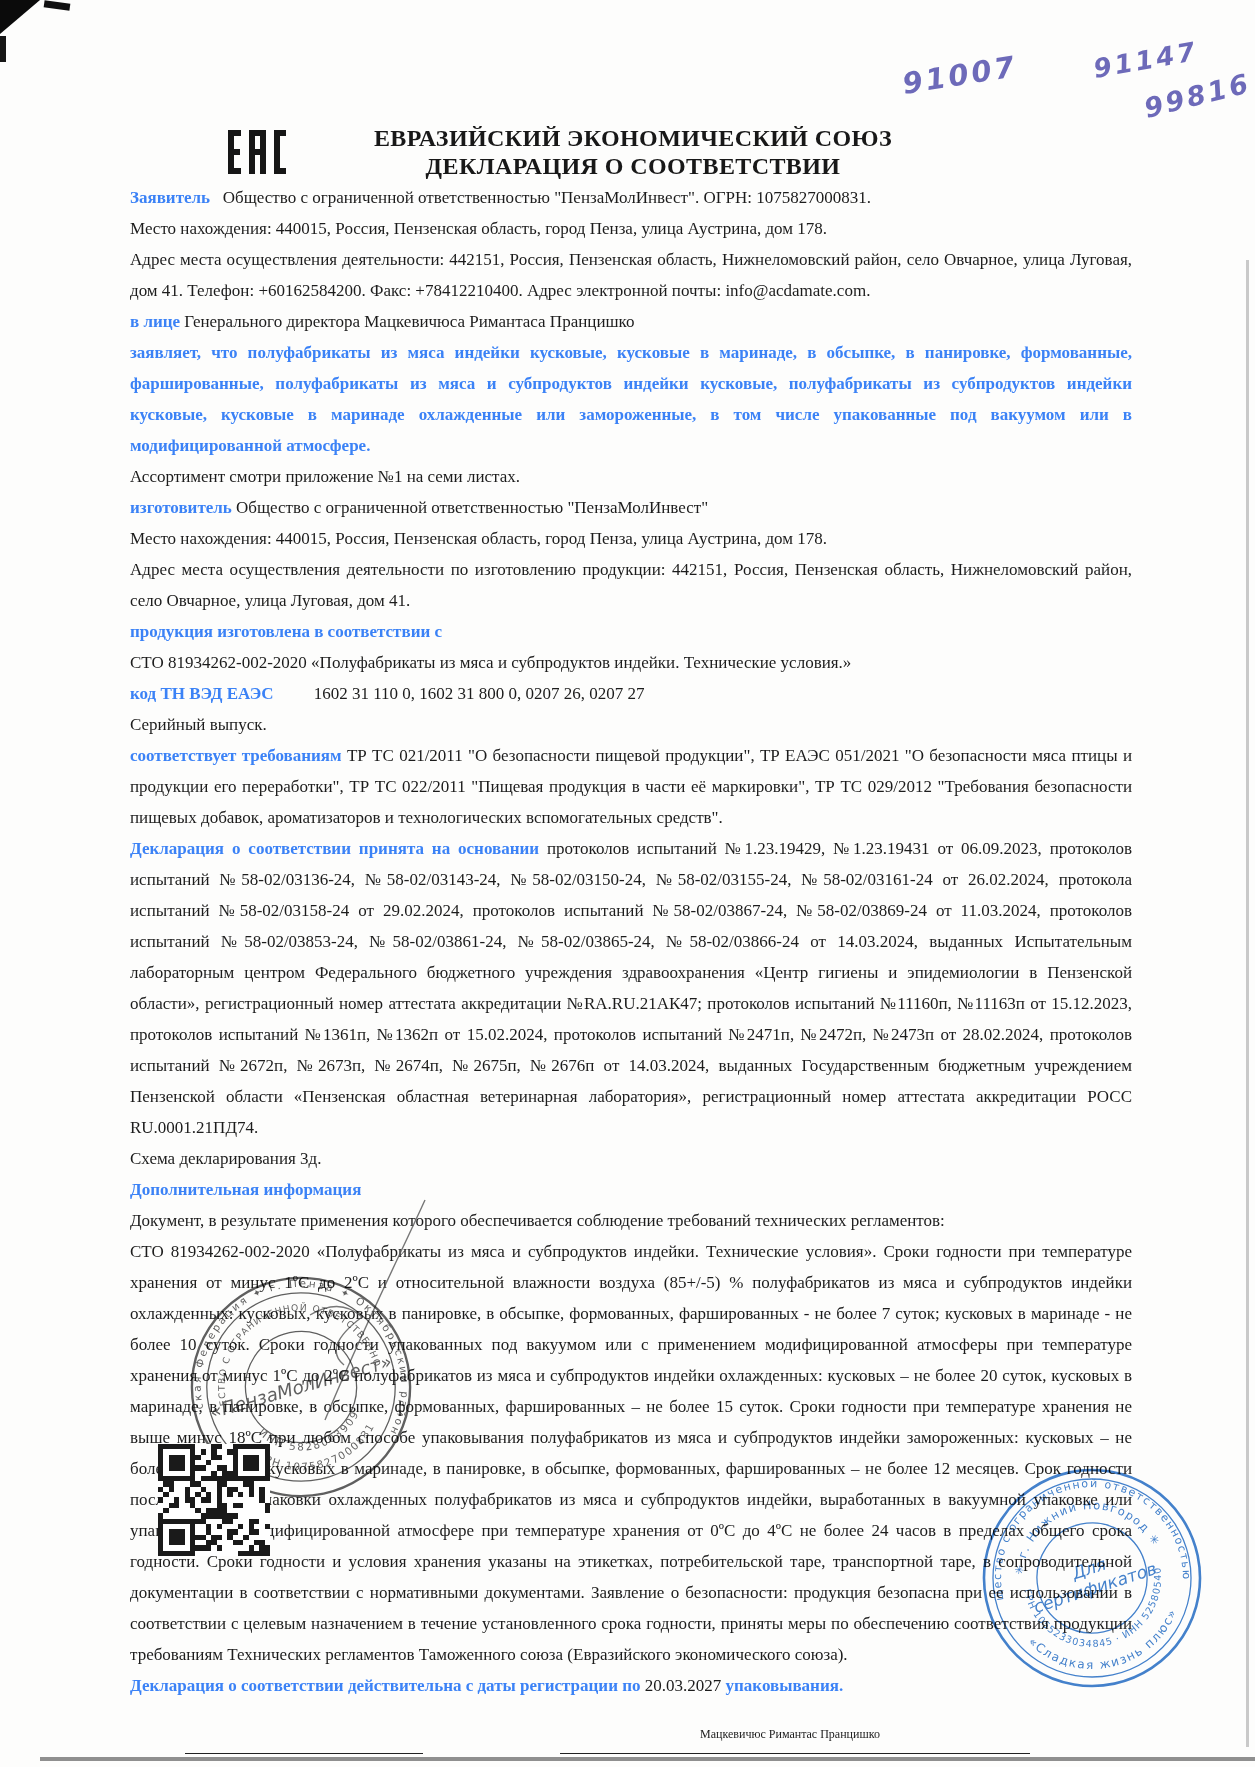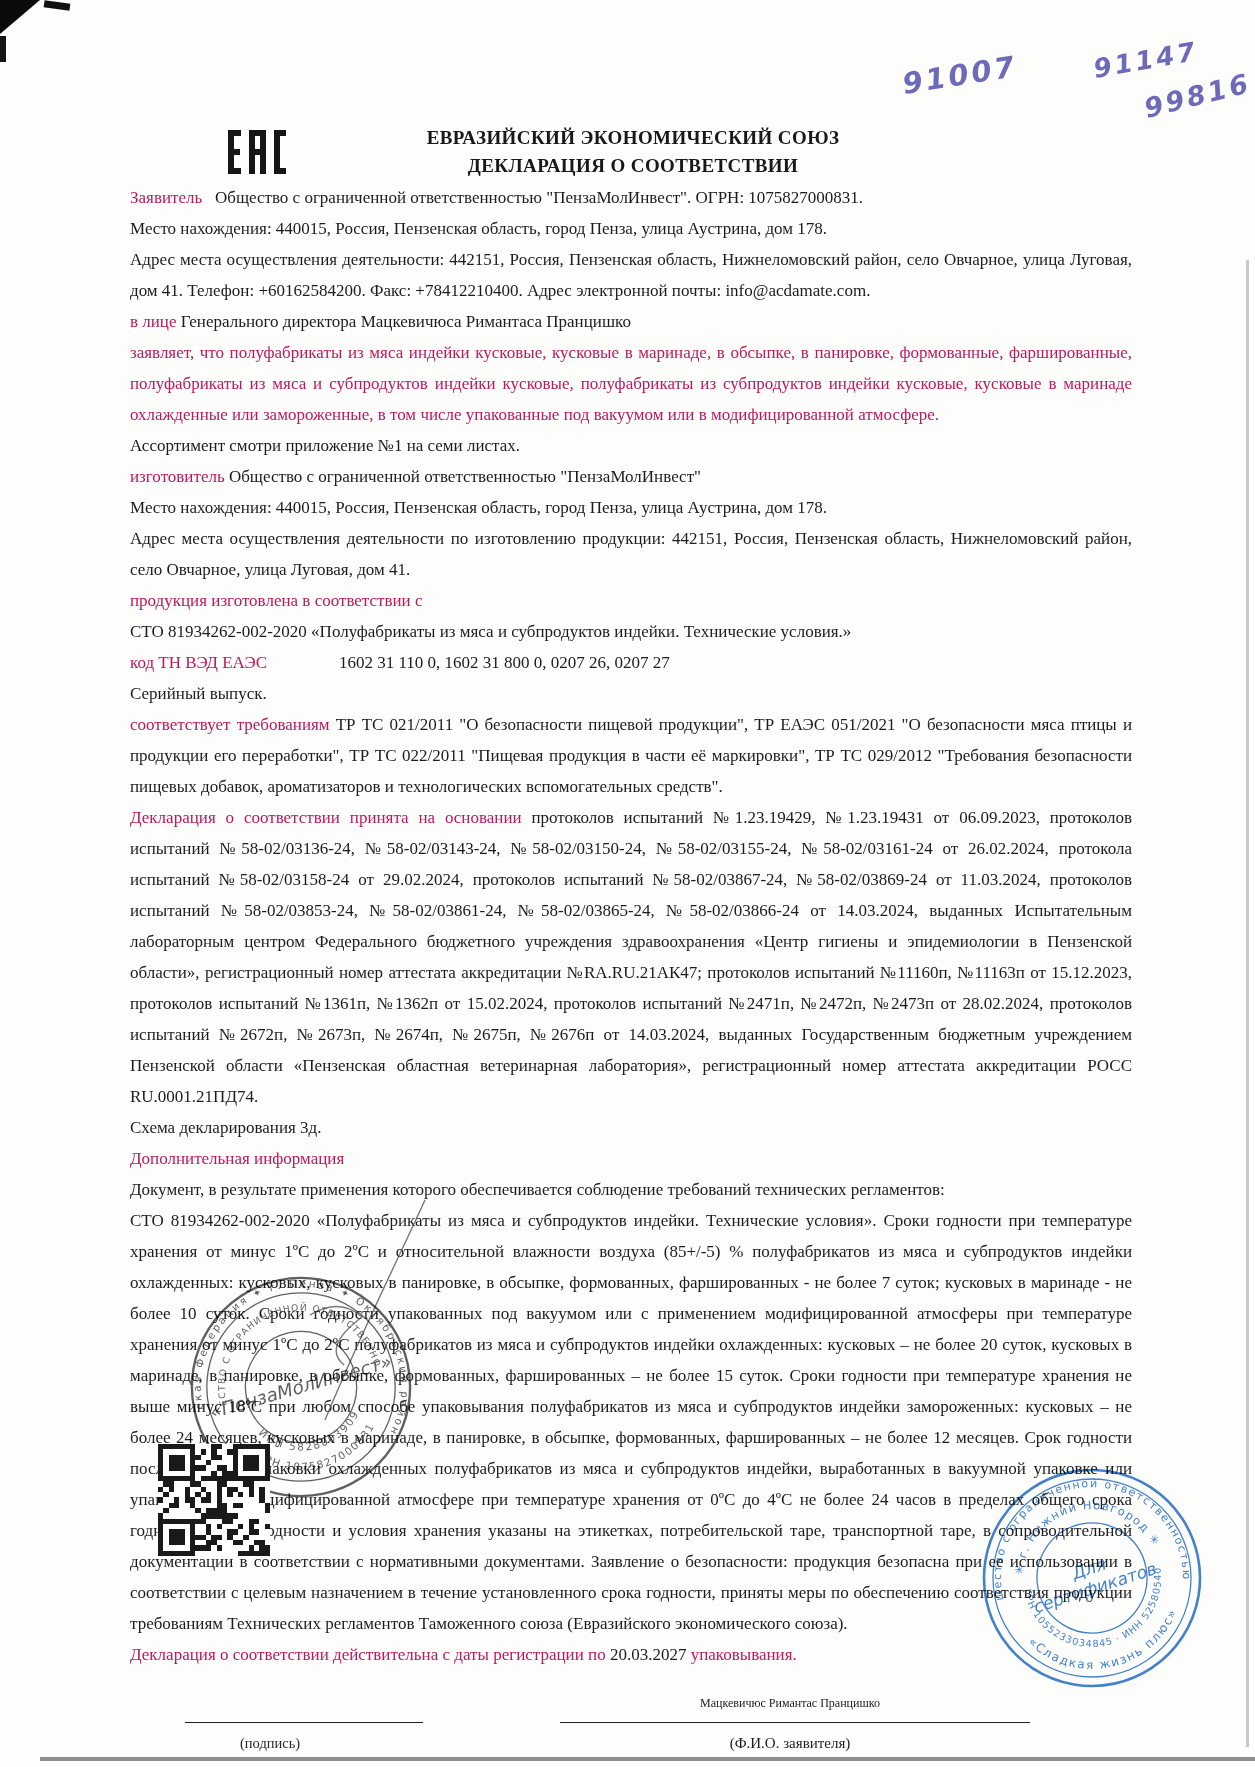--- a/index.html
+++ b/index.html
@@ -12,36 +12,36 @@
   .corner-wedge{position:absolute;left:0;top:0;width:0;height:0;
     border-top:34px solid #0b0b0b;border-right:40px solid transparent;}
   .corner-speck{position:absolute;left:44px;top:2px;width:26px;height:7px;background:#111;transform:rotate(8deg);}
   .left-speck{position:absolute;left:0;top:36px;width:6px;height:26px;background:#161616;}
   .bottom-edge{position:absolute;left:40px;right:0;bottom:6px;height:4px;background:#8f8f8f;}
   .right-edge{position:absolute;right:6px;top:260px;bottom:20px;width:3px;background:#c9c9c9;}
 
   
   .eac-logo{position:absolute;left:226px;top:128px;}
   .titles{position:absolute;left:0;top:124px;width:100%;text-align:center;}
-  .title{font-weight:bold;font-size:19px;letter-spacing:.4px;line-height:28px;color:#181818;margin-left:11px;}
+  .title{font-weight:bold;font-size:24px;letter-spacing:.4px;line-height:28px;color:#181818;margin-left:11px;}
 
   
   .hand{position:absolute;color:#5551ae;font-family:"DejaVu Sans",sans-serif;
     font-style:italic;font-weight:600;font-size:29px;letter-spacing:3px;opacity:.85;}
   .hw1{left:902px;top:58px;transform:rotate(-9deg);}
   .hw2{left:1093px;top:45px;transform:rotate(-10deg);font-size:26px;}
   .hw3{left:1143px;top:80px;transform:rotate(-14deg);font-size:27px;}
 
   
   .content{position:absolute;left:130px;top:182px;width:1002px;font-size:17px;line-height:31px;}
   .content p{margin:0;}
   .j{text-align:justify;}
-  b,.b{font-weight:normal;color:#be185d;}
+  b,.b{font-weight:bold;color:#3b82f6;}
   .tnved{display:flex;}
-  .tnved .codes{margin-left:72px;}
+  .tnved .codes{margin-left:40px;}
 
   
   .sig-area{position:relative;height:148px;margin-top:4px;}
   .sig-name{position:absolute;left:400px;top:14px;width:520px;text-align:center;font-size:12px;}
   .sig-name-line{position:absolute;left:430px;top:48px;width:470px;border-bottom:1.6px solid #222;}
   .sig-fio-cap{position:absolute;left:400px;top:54px;width:520px;text-align:center;font-size:15px;}
   .sig-line-left{position:absolute;left:55px;top:48px;width:238px;border-bottom:1.8px solid #222;}
   .sig-cap-left{position:absolute;left:110px;top:54px;font-size:14.5px;color:#2a2a2a;}
 
   

